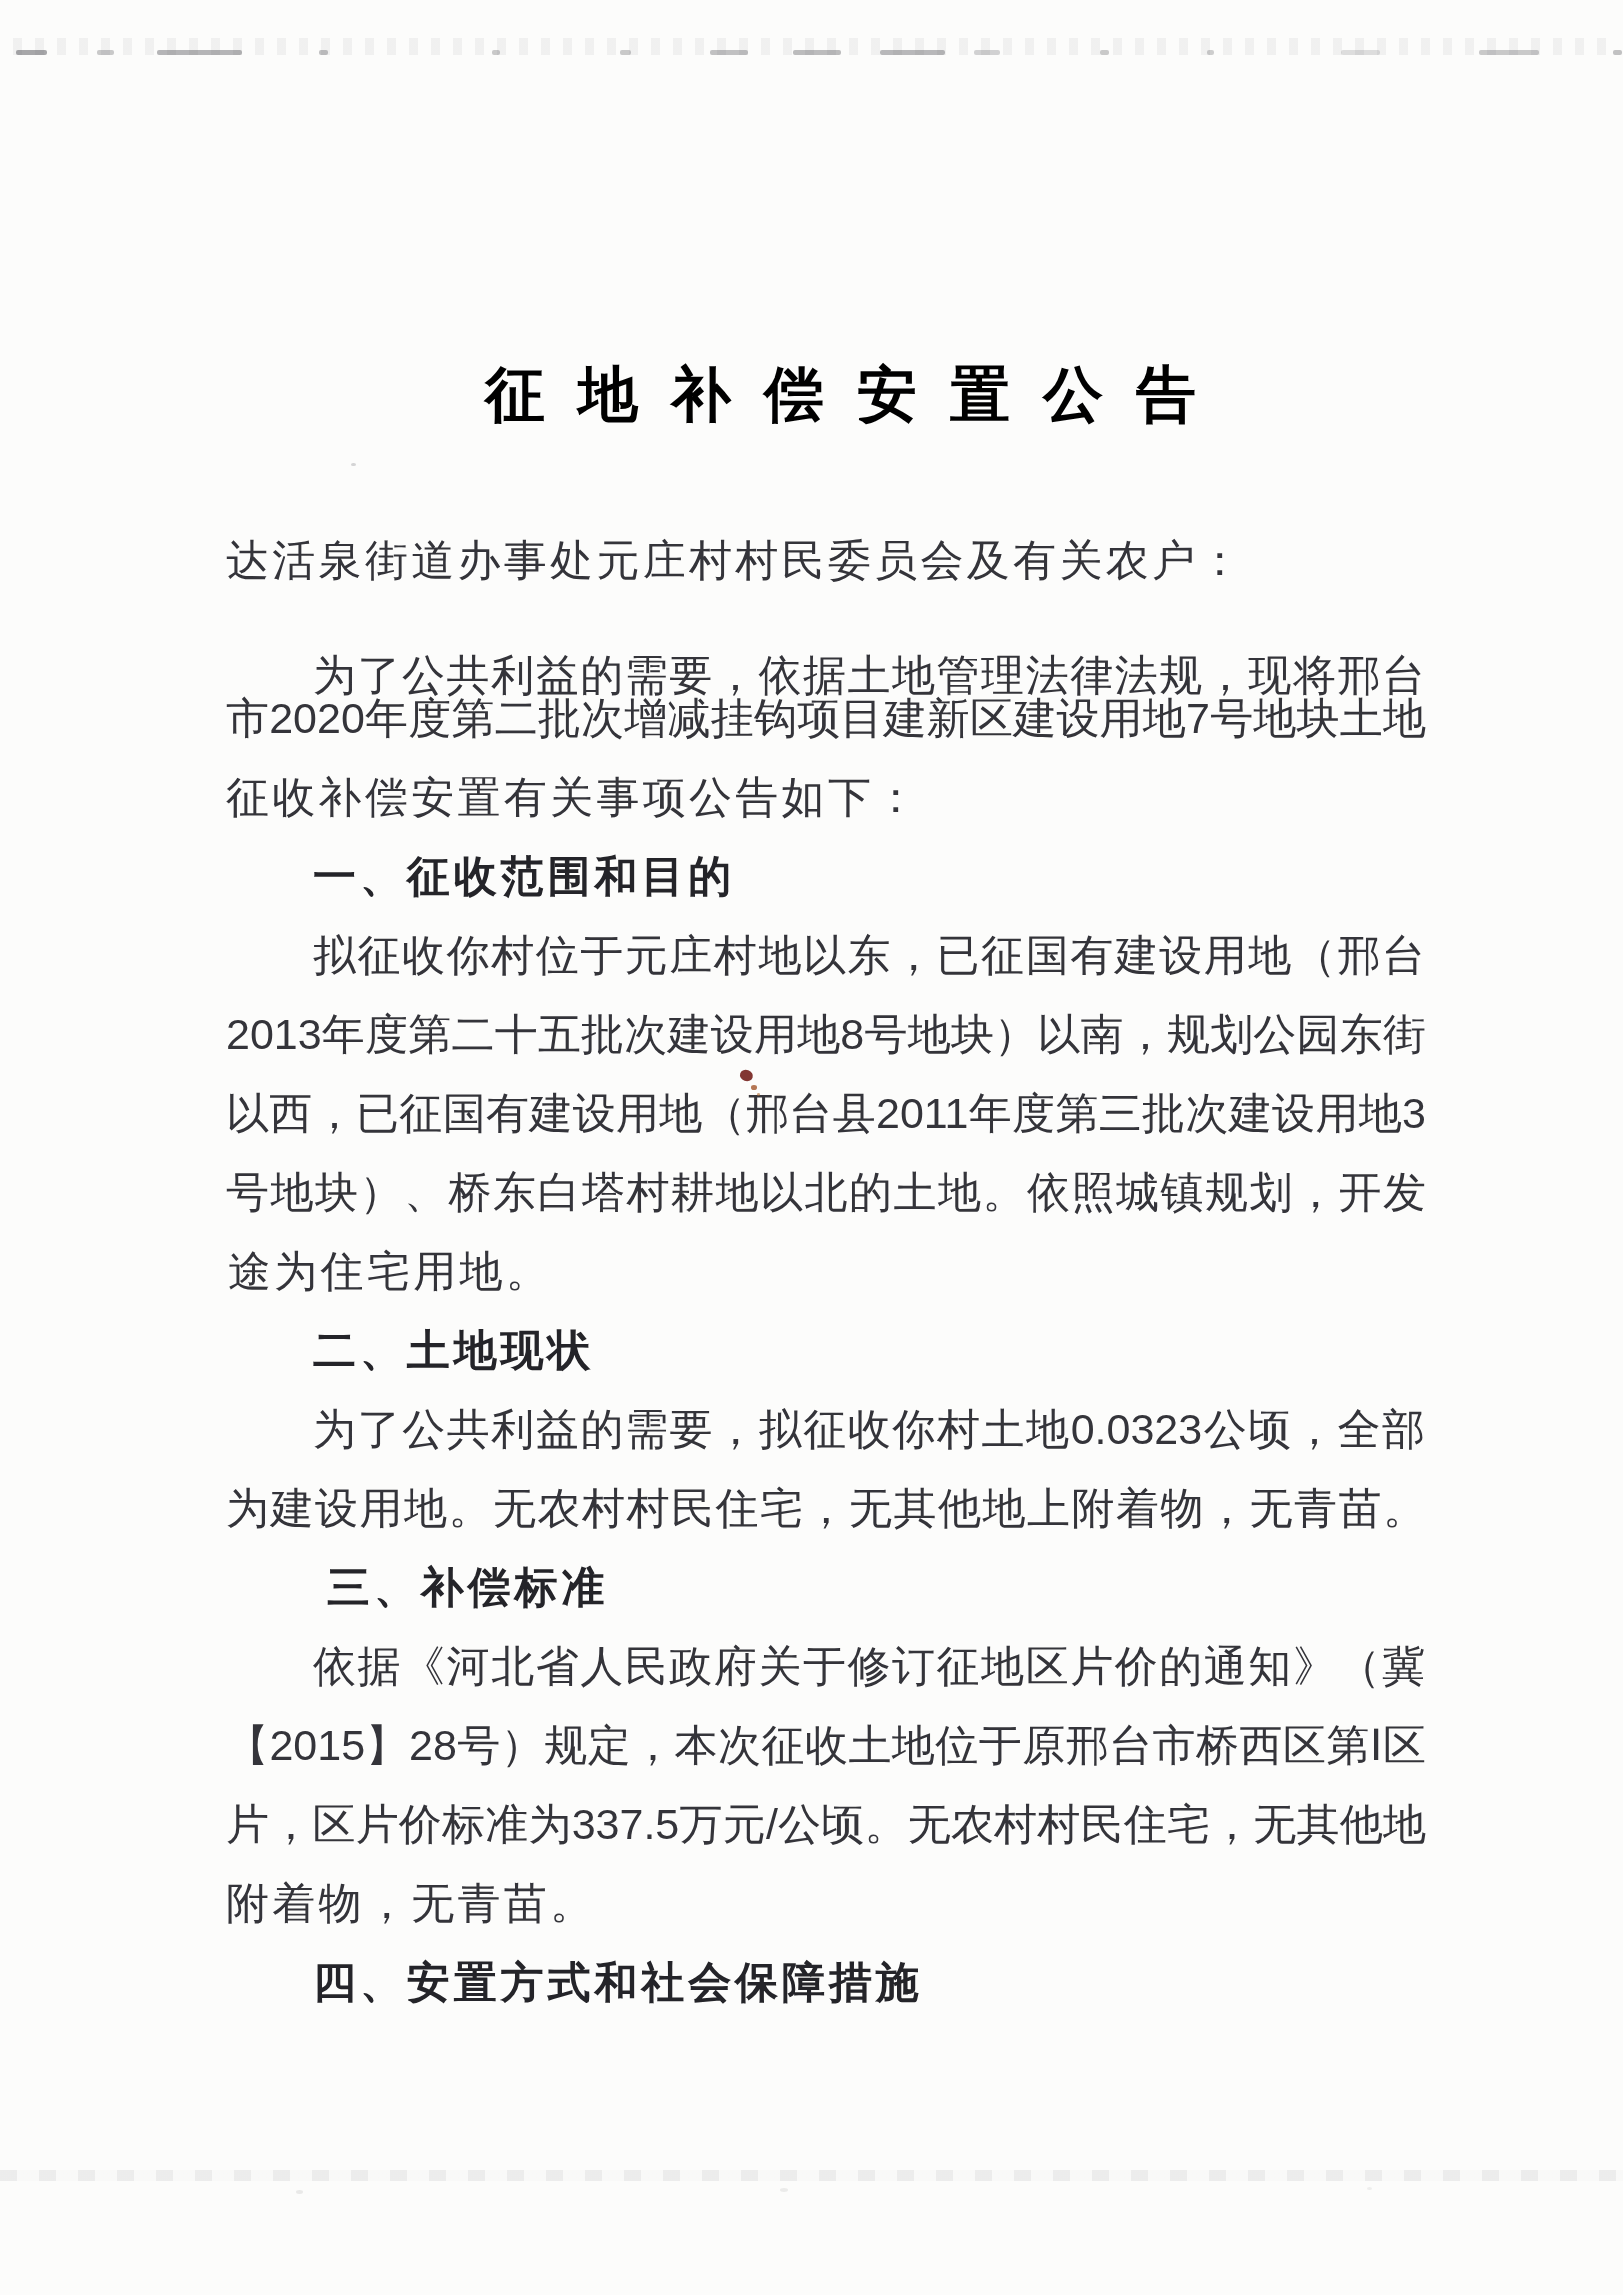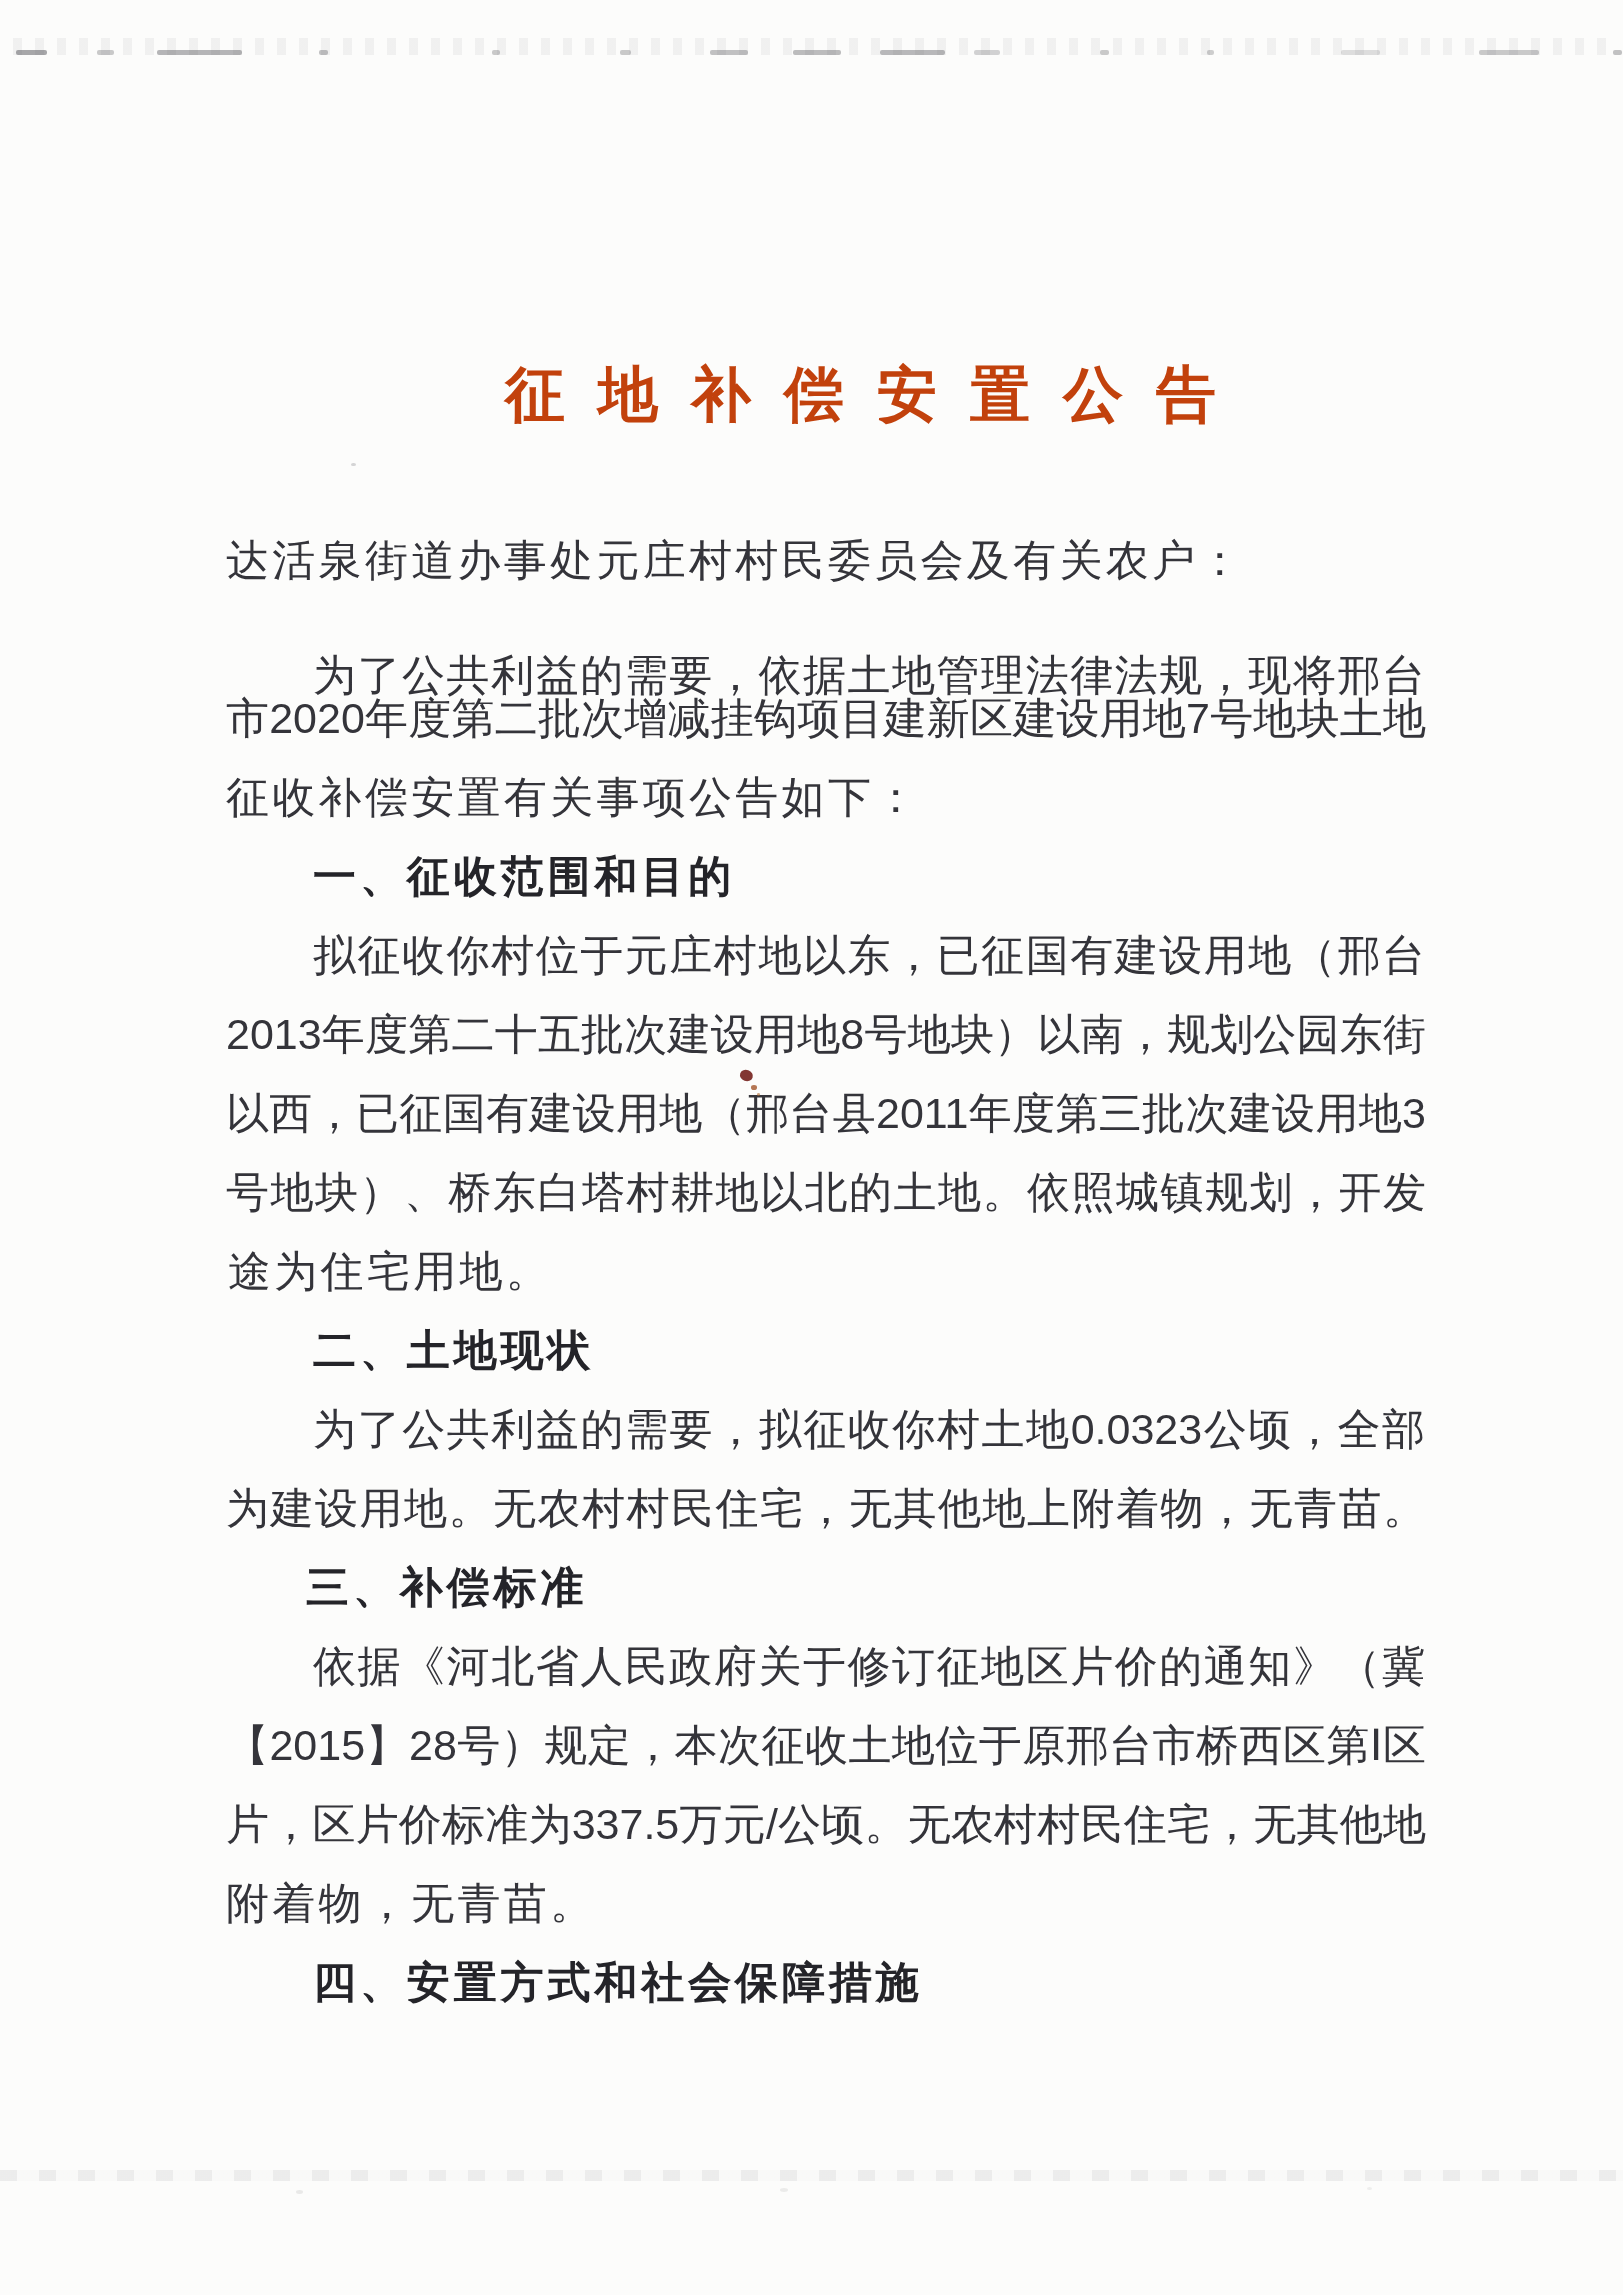--- a/index.html
+++ b/index.html
@@ -71,23 +71,22 @@
   .title-line2 {
     position: absolute;
     top: 361px;
     left: 485px;
     height: 68px;
     line-height: 68px;
     font-family: "Liberation Serif", "DejaVu Serif", serif;
     font-weight: 700;
     font-size: 60px;
     letter-spacing: 33px;
-    color: #c2410c;
+    color: #000000;
     white-space: nowrap;
-    margin-left: 20px;
   }
 
   
   .line {
     position: absolute;
     height: 79px;
     line-height: 79px;
     font-size: 43px;
     color: #34343a;
     white-space: nowrap;
@@ -148,21 +147,21 @@
       <div class="line body" style="top: 758px; left: 226px;">征收补偿安置有关事项公告如下：</div>
       <div class="line heading" style="top: 837px; left: 313px;">一、征收范围和目的</div>
       <div class="line body fill" style="top: 916px; left: 313px; width: 1112px;">拟征收你村位于元庄村地以东，已征国有建设用地（邢台市</div>
       <div class="line body fill" style="top: 995px; left: 226px; width: 1200px;">2013年度第二十五批次建设用地8号地块）以南，规划公园东街</div>
       <div class="line body fill" style="top: 1074px; left: 226px; width: 1200px;">以西，已征国有建设用地（邢台县2011年度第三批次建设用地3</div>
       <div class="line body fill" style="top: 1153px; left: 226px; width: 1200px;">号地块）、桥东白塔村耕地以北的土地。依照城镇规划，开发用</div>
       <div class="line body" style="top: 1232px; left: 228px;">途为住宅用地。</div>
       <div class="line heading" style="top: 1311px; left: 313px;">二、土地现状</div>
       <div class="line body fill" style="top: 1390px; left: 313px; width: 1112px;">为了公共利益的需要，拟征收你村土地0.0323公顷，全部</div>
       <div class="line body fill" style="top: 1469px; left: 226px; width: 1200px;">为建设用地。无农村村民住宅，无其他地上附着物，无青苗。</div>
-      <div class="line heading" style="top: 1548px; left: 306px; text-align: center;">三、补偿标准</div>
+      <div class="line heading" style="top: 1548px; left: 327px; text-align: center;">三、补偿标准</div>
       <div class="line body fill" style="top: 1627px; left: 313px; width: 1112px;">依据《河北省人民政府关于修订征地区片价的通知》（冀政发</div>
       <div class="line body fill" style="top: 1706px; left: 226px; width: 1200px;">【2015】28号）规定，本次征收土地位于原邢台市桥西区第Ⅰ区</div>
       <div class="line body fill" style="top: 1785px; left: 226px; width: 1200px;">片，区片价标准为337.5万元/公顷。无农村村民住宅，无其他地上</div>
       <div class="line body" style="top: 1864px; left: 226px;">附着物，无青苗。</div>
       <div class="line heading" style="top: 1943px; left: 313px;">四、安置方式和社会保障措施</div>
     </div>
 
   <div class="speck" style="left:740px;top:1070px;width:13px;height:10.5px;background:#74201c;opacity:.9;transform:rotate(20deg)"></div>
   <div class="speck" style="left:751px;top:1085px;width:5.9px;height:4.6px;background:#a3552a;opacity:.8"></div>
   <div class="speck" style="left:757px;top:1093px;width:3.3px;height:2.6px;background:#b06a33;opacity:.6"></div>

